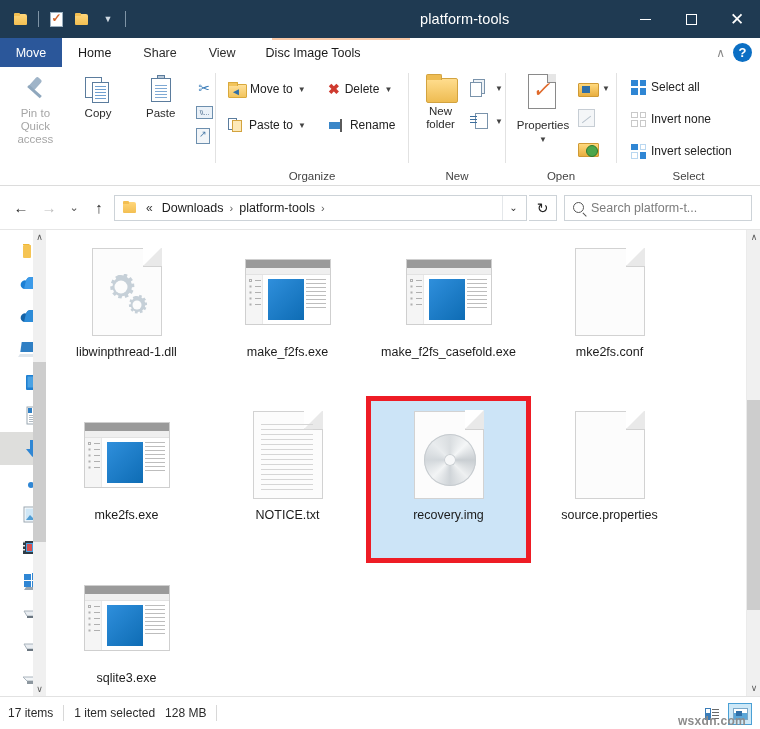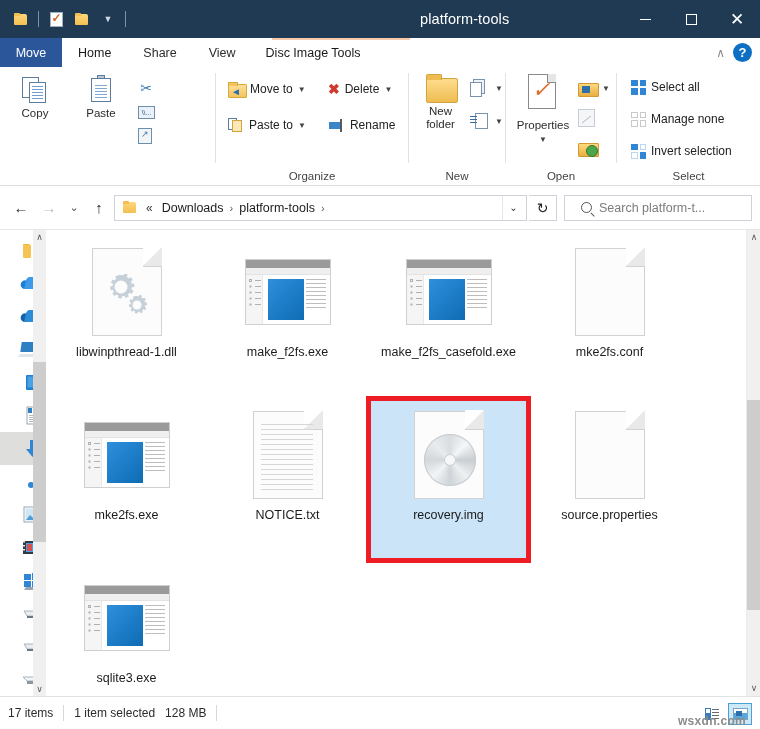--- a/index.html
+++ b/index.html
@@ -158,21 +158,21 @@
   }
   .crumb { font-size: 12.5px; color: #1c1c1c; padding: 0 3px; white-space:nowrap; }
   .crumb.sep { color:#5a5a5a; font-size:11px; padding:0; }
   .crumb.dots { color:#3a3a3a; font-size:12px; }
   .crumbbox .spacer { flex:1; }
   .crumb-chev { width:22px; text-align:center; font-size:10px; color:#333; border-left:1px solid #e4e7ea; height:24px; line-height:24px;}
   .refresh { width: 28px; height: 26px; border:1px solid #cdd3d8; border-left:none; display:flex;
              align-items:center; justify-content:center; font-size:14px; color:#222; background:#fff;}
   .searchbox {
     width: 188px; height: 26px; border: 1px solid #cdd3d8; background:#fff;
-    display: flex; align-items: center; gap: 7px; padding: 0 16px; margin-left:5px;
+    display: flex; align-items: center; gap: 7px; padding: 0 8px; margin-left:5px;
   }
   .searchbox .ph { font-size: 12.5px; color: #7c7c7c; white-space:nowrap; overflow:hidden;}
   .mag { width:11px; height:11px; border:1.3px solid #555; border-radius:50%; position:relative;}
   .mag::after{content:"";position:absolute;right:-4px;bottom:-3px;width:5px;height:1.3px;background:#555;transform:rotate(45deg);}
 
   
   .body { flex: 1; display: flex; min-height:0; border-top:1px solid #e6e6e6; }
 
   .navpane {
     width: 46px; flex: 0 0 46px; background: #ffffff; position: relative;
@@ -320,20 +320,27 @@
       <span class="chev-up">∧</span>
       <span class="helpbtn">?</span>
     </div>
     <div class="tab-underline"></div>
   </div>
 
   <div class="ribbon">
 
     <div class="rgroup" style="width:215px">
       <div class="rgroup-body">
+        <div class="bigbtn dim" style="margin-left:6px">
+          <span class="pin"></span>
+          <span class="lbl">
+            <span>Pin to Quick</span><br>
+            <span>access</span>
+          </span>
+        </div>
         <div class="bigbtn" style="margin-left:4px">
           <span class="copyic">
               <i class="p1"></i>
               <i class="p2">
                 <i></i>
               </i>
             </span>
           <span class="lbl">Copy</span>
         </div>
         <div class="bigbtn" style="margin-left:4px">
@@ -467,21 +474,21 @@
               </span>
             <span class="lbl">Select all</span>
           </div>
           <div class="smallrow">
             <span class="selgrid none">
                 <i></i>
                 <i></i>
                 <i></i>
                 <i></i>
               </span>
-            <span class="lbl">Manage none</span>
+            <span class="lbl">Invert none</span>
           </div>
           <div class="smallrow">
             <span class="selgrid inv">
                 <i></i>
                 <i></i>
                 <i></i>
                 <i></i>
               </span>
             <span class="lbl">Invert selection</span>
           </div>

